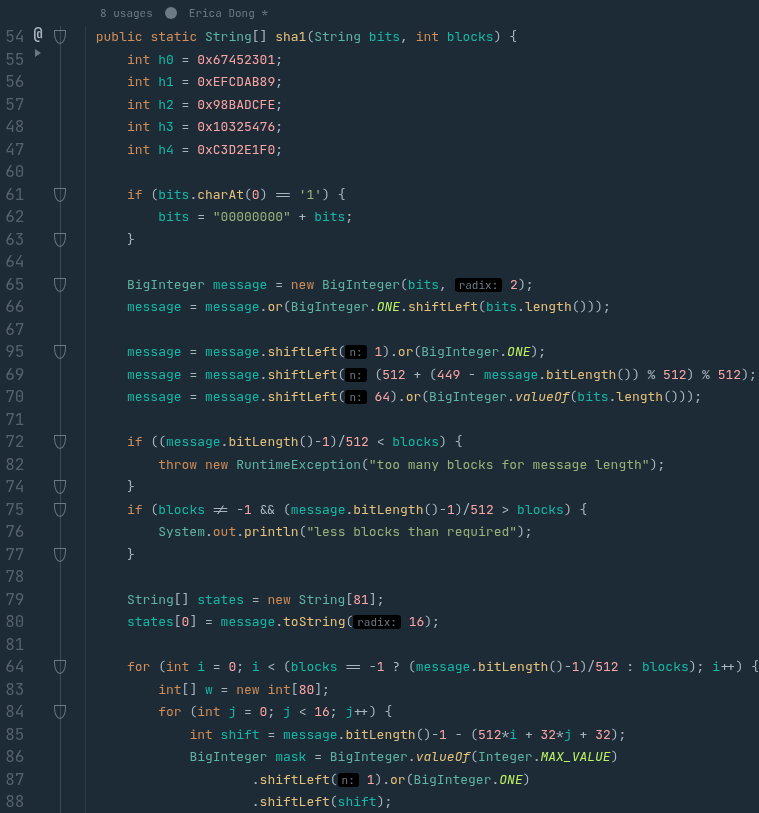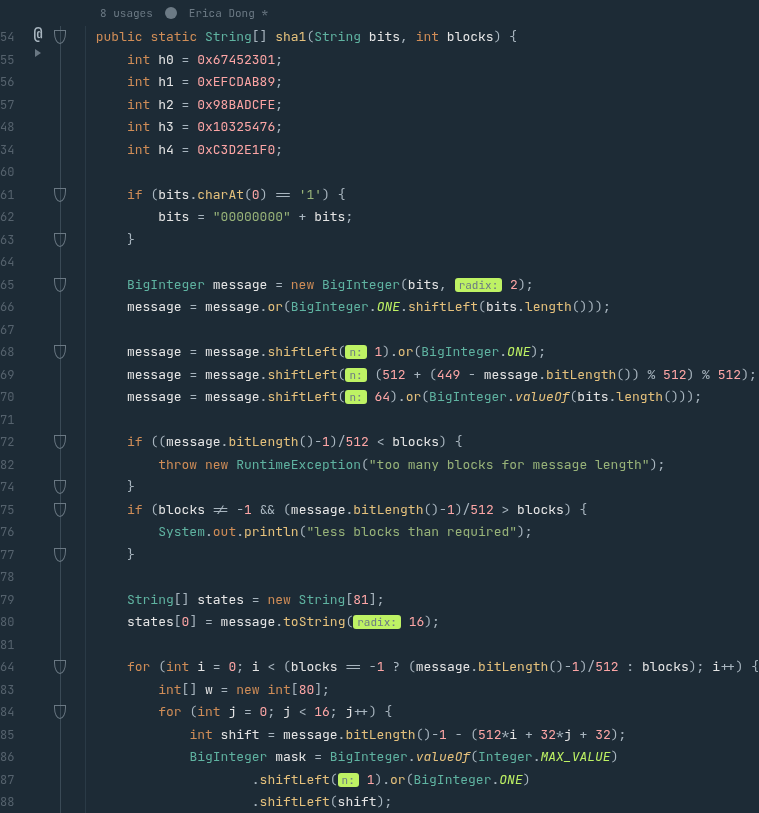--- a/index.html
+++ b/index.html
@@ -1,68 +1,68 @@
 <!DOCTYPE html>
 <html><head>
 <meta charset="utf-8">
 <style>
   html,body{margin:0;padding:0;background:#1d2b36;color:#a8b5bf;font-family:'JetBrains Mono','Consolas','Menlo',monospace;font-size:13px;width:759px;height:813px;overflow:hidden}
   .editor{display:flex;flex-direction:column;height:813px}
   .header{display:flex;align-items:center;gap:12px;padding:2px 0 2px 100px;color:#6c7a85;font-size:11px;height:22px}
   .avatar{display:inline-block;width:12px;height:12px;background:#6c7a85;border-radius:50%}
   .main{display:flex;flex:1;overflow:hidden}
-  .gutter{width:33px;text-align:left;padding-right:6px;color:#55626d;line-height:22.5px;user-select:none;font-size:12px}
+  .gutter{width:33px;text-align:center;padding-right:6px;color:#55626d;line-height:22.5px;user-select:none;font-size:16px}
   .gutter .ln{height:22.5px}
   .marks{width:55px;position:relative;border-right:1px solid #2a3a46}
   .vcs-line{position:absolute;top:0;bottom:0;left:50%;width:1px;background:#3a4a56}
   .mark{position:absolute;left:50%;transform:translateX(-50%);width:14px;height:14px;display:flex;align-items:center;justify-content:center}
   .shield{width:10px;height:12px;border:1px solid #6a7883;border-radius:0 0 50% 50%/0 0 80% 80%;border-top:1px solid #6a7883}
   .at{position:absolute;color:#a8b5bf;font-size:15px;font-weight:bold}
   .play{width:0;height:0;border-left:6px solid #6a7883;border-top:4px solid transparent;border-bottom:4px solid transparent}
   .code{flex:1;padding-left:10px;white-space:pre;line-height:22.5px}
   .line{height:22.5px}
   .kw{color:#d08d57}
   .ty{color:#5fb3a1}
   .fn{color:#e5c17c}
   .fnit{color:#e5c17c;font-style:italic}
   .str{color:#98b379}
   .num{color:#fca5a5}
   .op{color:#a8b5bf}
-  .id{color:#e5e5e5}
+  .id{color:#14b8a6}
   .st{color:#d08d57;}
   .p{color:#a8b5bf}
   .stc{color:#bef264;font-style:italic}
-  .hint{background:#bef264;color:#6c7a85;border-radius:3px;padding:0 4px;font-size:11px;font-style:normal}
+  .hint{background:#000000;color:#6c7a85;border-radius:3px;padding:0 4px;font-size:11px;font-style:normal}
 </style>
 </head>
 <body>
 
 <div class="editor">
   <div class="header">
     <span>8 usages</span>
     <span class="avatar"></span>
     <span>Erica Dong *</span>
   </div>
   <div class="main">
     <div class="gutter" id="gutter">
         <div class="ln">54</div>
         <div class="ln">55</div>
         <div class="ln">56</div>
         <div class="ln">57</div>
         <div class="ln">48</div>
-        <div class="ln">34</div>
+        <div class="ln">47</div>
         <div class="ln">60</div>
         <div class="ln">61</div>
         <div class="ln">62</div>
         <div class="ln">63</div>
         <div class="ln">64</div>
         <div class="ln">65</div>
         <div class="ln">66</div>
         <div class="ln">67</div>
-        <div class="ln">68</div>
+        <div class="ln">95</div>
         <div class="ln">69</div>
         <div class="ln">70</div>
         <div class="ln">71</div>
         <div class="ln">72</div>
         <div class="ln">82</div>
         <div class="ln">74</div>
         <div class="ln">75</div>
         <div class="ln">76</div>
         <div class="ln">77</div>
         <div class="ln">78</div>

